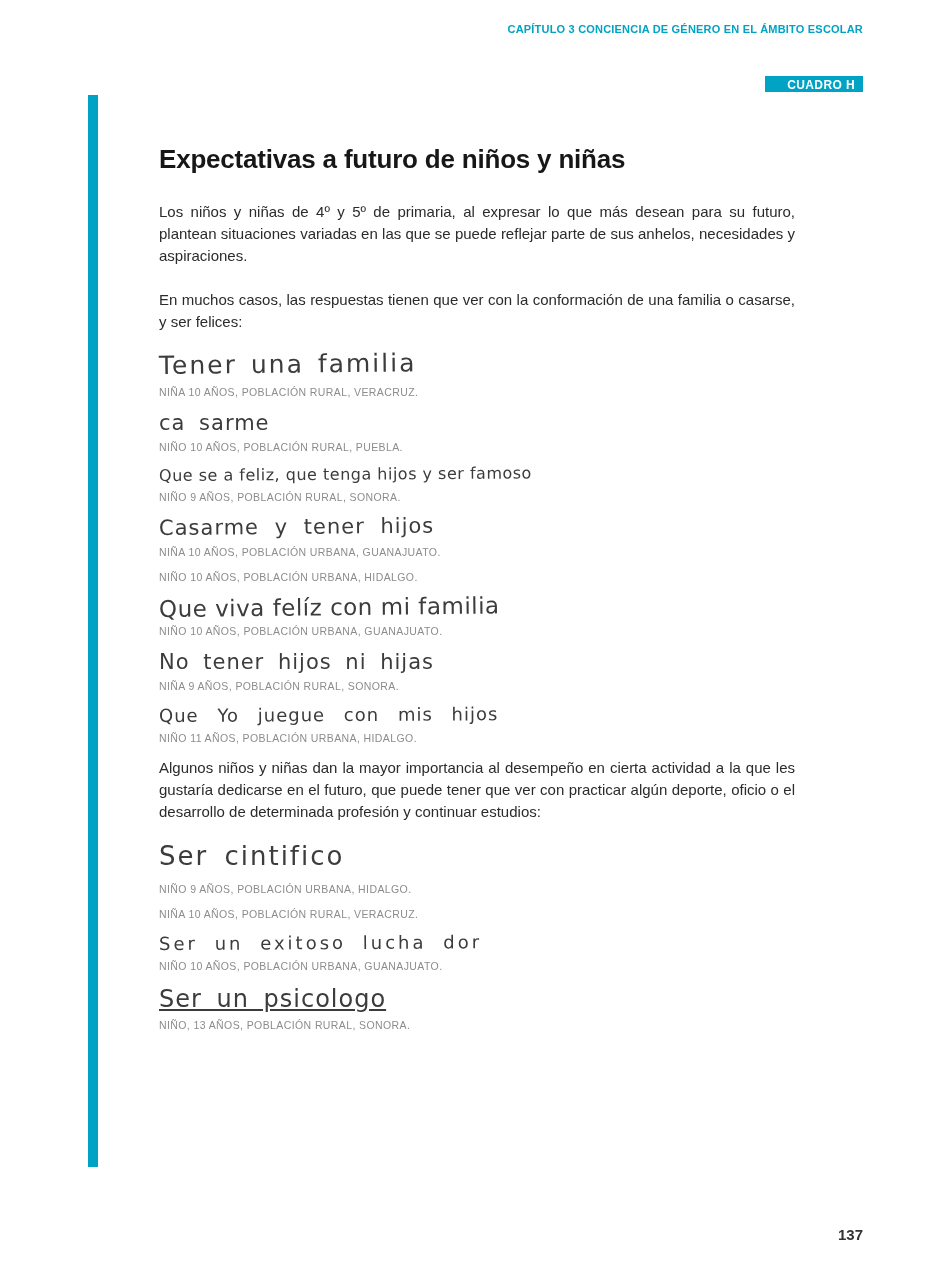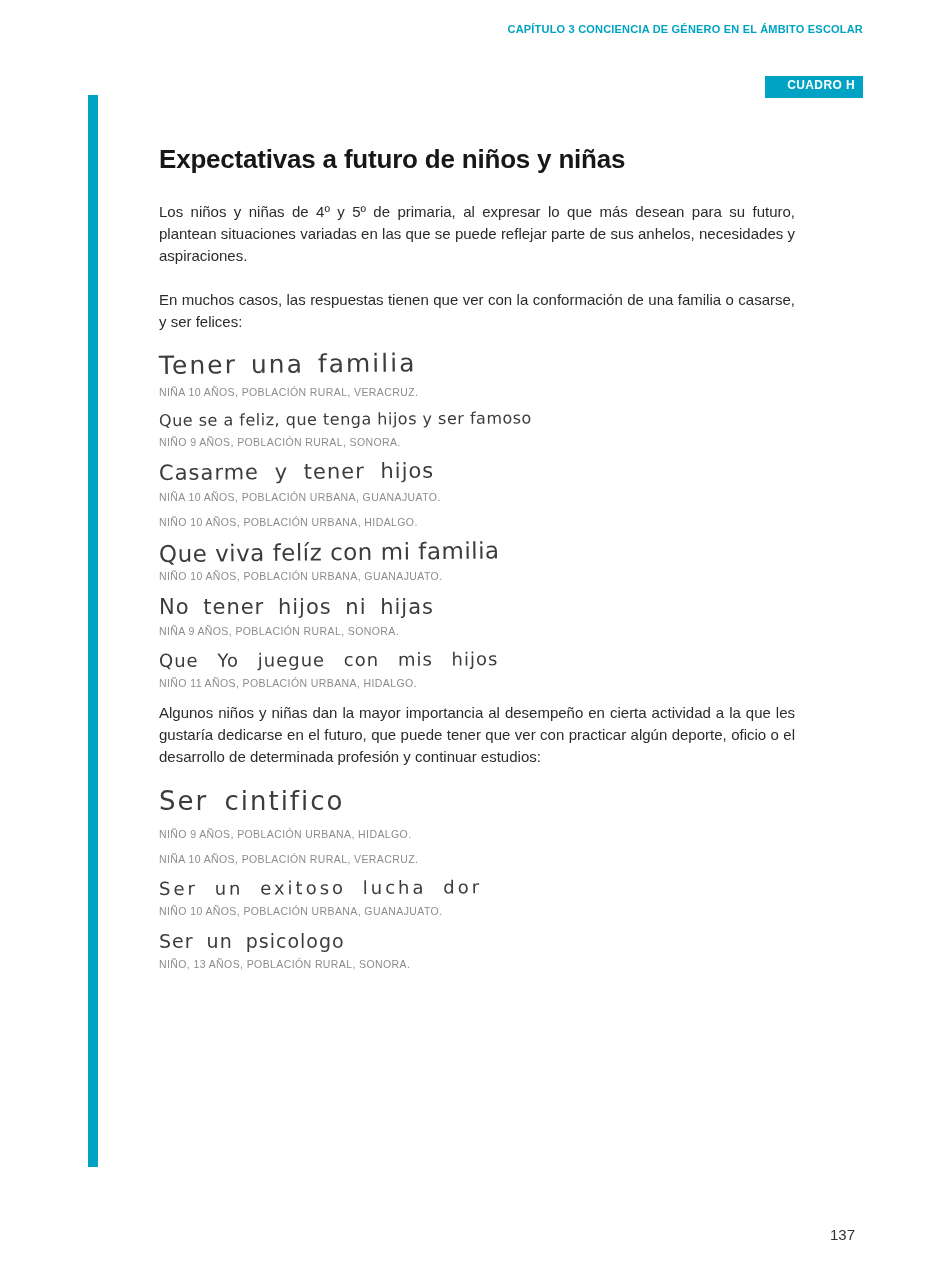--- a/index.html
+++ b/index.html
@@ -13,21 +13,21 @@
   }
 
   .running-header {
     position: absolute; top: 23px; right: 86px;
     font-size: 11px; font-weight: bold;
     color: #00A3C4; letter-spacing: 0.2px;
   }
 
   .cuadro-badge {
     position: absolute; top: 76px; right: 86px;
-    min-width: 98px; height: 22px;
+    min-width: 98px; height: 16px;
     background: #00A3C4; color: #ffffff;
     font-size: 12px; font-weight: bold;
     line-height: 19px; text-align: right;
     padding: 0 8px 0 14px; letter-spacing: 0.4px;
   }
 
   .accent-bar {
     position: absolute; left: 88px; top: 95px;
     width: 10px; height: 1072px;
     background: #00A3C4;
@@ -59,31 +59,31 @@
   .hw-2  { font-size: 21px; letter-spacing: 1px; word-spacing: 6px; }
   .hw-3  { font-size: 16px; letter-spacing: 0.5px; transform: rotate(-0.4deg); }
   .hw-4  { font-size: 21px; letter-spacing: 1px; word-spacing: 8px; transform: rotate(-0.5deg); }
   .hw-5  { font-size: 19px; letter-spacing: 2px; word-spacing: 12px; }
   .hw-6  { font-size: 23px; letter-spacing: 0.5px; transform: rotate(-0.6deg); margin-bottom: 3px; }
   .hw-7  { font-size: 21px; letter-spacing: 1px; word-spacing: 6px; }
   .hw-8  { font-size: 18px; letter-spacing: 1px; word-spacing: 12px; transform: rotate(-0.3deg); }
   .hw-9  { font-size: 26px; letter-spacing: 2px; word-spacing: 6px; margin-bottom: 12px; }
   .hw-10 { font-size: 21px; letter-spacing: 2px; word-spacing: 6px; }
   .hw-11 { font-size: 18px; letter-spacing: 3px; word-spacing: 8px; transform: rotate(-0.3deg); }
-  .hw-12 { font-size: 19px; letter-spacing: 1px; word-spacing: 6px; }
+  .hw-12 { font-size: 24px; letter-spacing: 1px; word-spacing: 6px; text-decoration: underline; }
 
   .caption {
     display: block;
     font-size: 10.5px; color: #8c8c8c; letter-spacing: 0.4px;
     font-family: "Liberation Sans", sans-serif;
   }
 
   .page-number {
-    position: absolute; top: 1226px; right: 94px;
-    font-size: 15px; font-weight: 400; color: #333333;
+    position: absolute; top: 1226px; right: 86px;
+    font-size: 15px; font-weight: 700; color: #333333;
   }
 </style>
 </head>
 <body>
 
 <div>
 
   <div class="running-header">CAPÍTULO 3 CONCIENCIA DE GÉNERO EN EL ÁMBITO ESCOLAR</div>
 
   <div class="cuadro-badge">CUADRO H</div>
@@ -96,20 +96,24 @@
 
     <p class="body-par">Los niños y niñas de 4º y 5º de primaria, al expresar lo que más desean para su futuro, plantean situaciones variadas en las que se puede reflejar parte de sus anhelos, necesidades y aspiraciones.</p>
 
     <p class="body-par section-lead">En muchos casos, las respuestas tienen que ver con la conformación de una familia o casarse, y ser felices:</p>
 
     <figure class="quote">
       <div class="hw hw-1">Tener una familia</div>
       <figcaption class="caption">NIÑA 10 AÑOS, POBLACIÓN RURAL, VERACRUZ.</figcaption>
     </figure>
 
+    <figure class="quote">
+      <div class="hw hw-2">ca sarme</div>
+      <figcaption class="caption">NIÑO 10 AÑOS, POBLACIÓN RURAL, PUEBLA.</figcaption>
+    </figure>
 
     <figure class="quote">
       <div class="hw hw-3">Que se a feliz, que tenga hijos y ser famoso</div>
       <figcaption class="caption">NIÑO 9 AÑOS, POBLACIÓN RURAL, SONORA.</figcaption>
     </figure>
 
     <figure class="quote">
       <div class="hw hw-4">Casarme y tener hijos</div>
       <figcaption class="caption">NIÑA 10 AÑOS, POBLACIÓN URBANA, GUANAJUATO.</figcaption>
     </figure>

